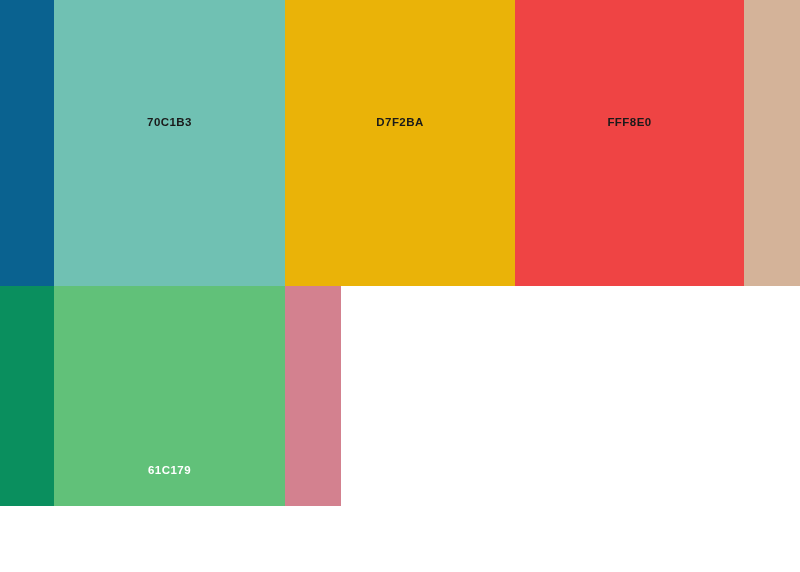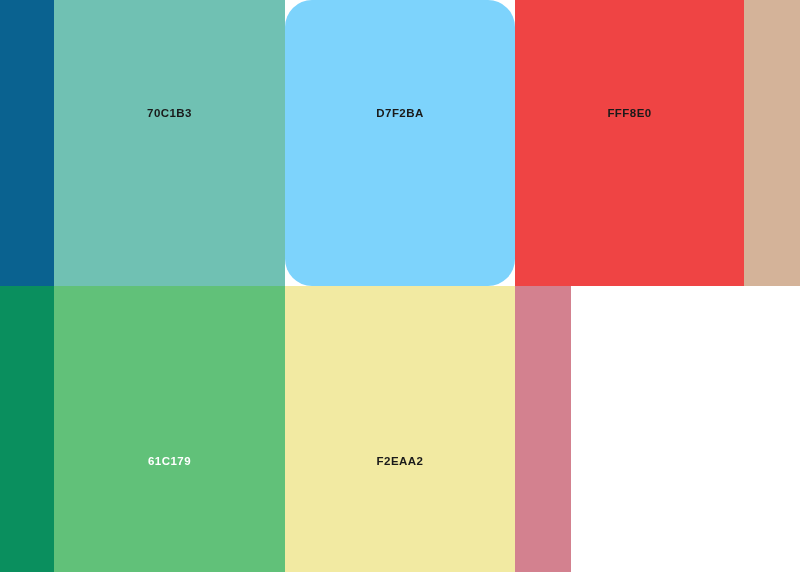--- a/index.html
+++ b/index.html
@@ -23,21 +23,21 @@
   .palette-row {
     position: absolute;
     left: 0;
     width: 800px;
     display: flex;
     flex-direction: row;
     align-items: stretch;
   }
 
   .row-top    { top: 0px;   height: 286px; }
-  .row-bottom { top: 286px; height: 286px; border-radius: 13px; }
+  .row-bottom { top: 286px; height: 220px; border-radius: 13px; }
 
   .swatch {
     position: relative;
     height: 100%;
     display: flex;
     align-items: center;
     justify-content: center;
     box-sizing: border-box;
   }
 
@@ -48,20 +48,21 @@
   .col-3          { width: 229px; }
   .col-edge-right { width: 56px;  }
 
   .swatch-label {
     font-size: 11.5px;
     font-weight: bold;
     letter-spacing: 0.45px;
     line-height: 1;
     white-space: nowrap;
     user-select: none;
+    margin-top: 9px;
   }
 
   
   .row-top .swatch-label {
     position: absolute;
     top: 108px;
   }
   .row-bottom .swatch-label {
     position: absolute;
     top: 170px;
@@ -75,21 +76,21 @@
   <div class="palette-row row-top">
 
     <div class="swatch col-edge-left" style="background-color: rgb(10, 98, 144);">
       <span class="swatch-label" style="color: rgb(255, 255, 255);"></span>
     </div>
 
     <div class="swatch col-1" style="background-color: rgb(112, 193, 179);">
       <span class="swatch-label" style="color: rgb(26, 26, 26);">70C1B3</span>
     </div>
 
-    <div class="swatch col-2" style="background-color: #7dd3fc; border-radius: 27px;">
+    <div class="swatch col-2" style="background-color: #eab308;">
       <span class="swatch-label" style="color: rgb(26, 26, 26);">D7F2BA</span>
     </div>
 
     <div class="swatch col-3" style="background-color: #ef4444;">
       <span class="swatch-label" style="color: rgb(26, 26, 26);">FFF8E0</span>
     </div>
 
     <div class="swatch col-edge-right" style="background-color: rgb(212, 179, 153);">
       <span class="swatch-label" style="color: rgb(26, 26, 26);"></span>
     </div>
@@ -99,23 +100,20 @@
   <div class="palette-row row-bottom">
 
     <div class="swatch col-edge-left" style="background-color: rgb(10, 143, 94);">
       <span class="swatch-label" style="color: rgb(255, 255, 255);"></span>
     </div>
 
     <div class="swatch col-1" style="background-color: rgb(97, 193, 121);">
       <span class="swatch-label" style="color: rgb(255, 255, 255);">61C179</span>
     </div>
 
-    <div class="swatch col-2" style="background-color: rgb(242, 234, 162);">
-      <span class="swatch-label" style="color: rgb(26, 26, 26);">F2EAA2</span>
-    </div>
 
 
     <div class="swatch col-edge-right" style="background-color: rgb(211, 129, 143);">
       <span class="swatch-label" style="color: rgb(255, 255, 255);"></span>
     </div>
 
   </div>
 
 </div>
 

